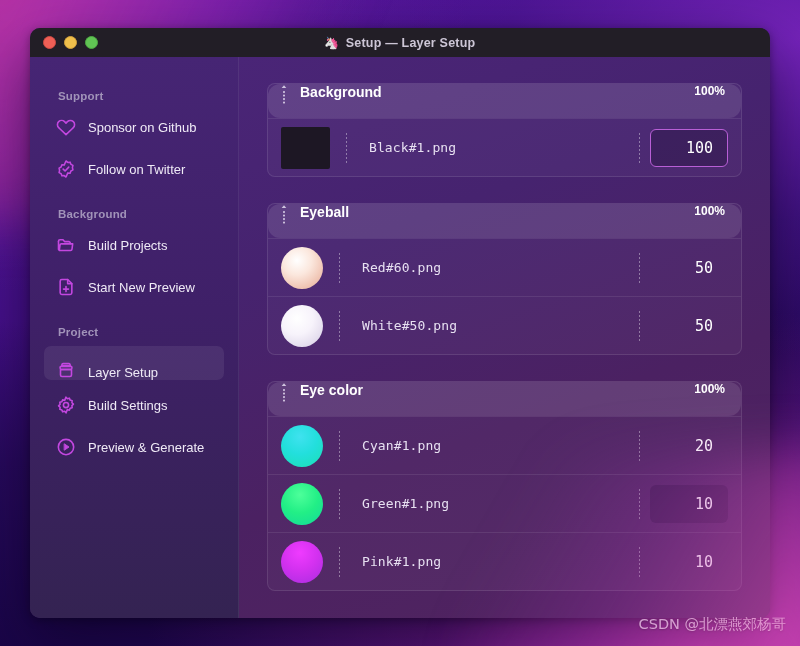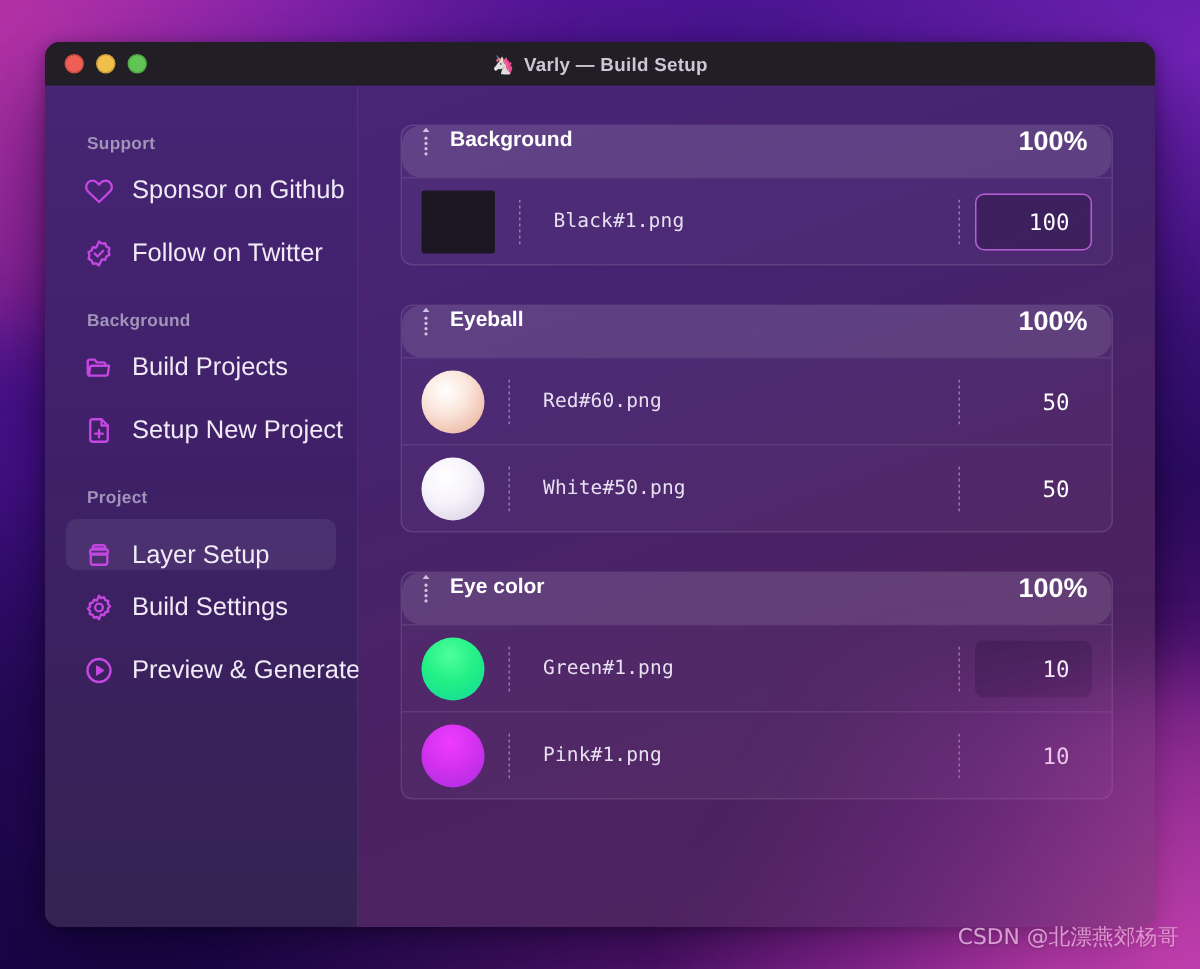--- a/index.html
+++ b/index.html
@@ -68,42 +68,42 @@
     margin:0 0 8px 28px;letter-spacing:.2px;
   }
   .sb-section.gap{margin-top:22px;}
   .sb-item{
     display:flex;align-items:center;gap:12px;
     height:34px;margin:0 14px 8px 14px;padding:0 12px;
     border-radius:7px;box-sizing:border-box;cursor:default;
   }
   .sb-item.active{background:rgba(255,255,255,0.075);align-items:flex-end;}
   .sb-item .ico{width:20px;height:20px;flex:0 0 20px;display:block;}
-  .sb-item .lbl{font-size:17px;color:#efeaf6;white-space:nowrap;}
+  .sb-item .lbl{font-size:13px;color:#efeaf6;white-space:nowrap;}
 
   
   .main{
     flex:1;min-width:0;
     background:linear-gradient(160deg,#4a2577 0%,#46236f 30%,#4b2162 62%,#51255f 100%);
     padding:26px 28px 0 28px;box-sizing:border-box;overflow:hidden;
   }
   .group{
     border-radius:8px;overflow:hidden;margin-bottom:26px;
     border:1px solid rgba(255,255,255,0.10);
     background:rgba(255,255,255,0.035);
   }
   .ghead{
     height:34px;display:flex;align-items:flex-start;
     background:rgba(255,255,255,0.105);
     padding:0 16px 0 10px;
     border-radius:12px;
   }
   .ghandle{width:16px;height:22px;flex:0 0 16px;margin-right:6px;opacity:.85;}
   .gname{font-size:14px;font-weight:bold;color:#ffffff;}
-  .gpct{margin-left:auto;font-size:18px;font-weight:bold;color:#ffffff;}
+  .gpct{margin-left:auto;font-size:12px;font-weight:bold;color:#ffffff;}
 
   .row{
     height:58px;display:flex;align-items:center;
     border-top:1px solid rgba(255,255,255,0.085);
     padding-left:13px;box-sizing:border-box;
   }
   .row:first-of-type{border-top:none;}
   .swatch{width:49px;height:42px;flex:0 0 49px;border-radius:2px;}
   .swatch.circle{width:42px;height:42px;flex:0 0 42px;border-radius:50%;}
   .vdiv{
@@ -143,21 +143,21 @@
   <div class="window">
 
     <div class="titlebar">
       <div class="traffic">
         <div class="dot red"></div>
         <div class="dot yellow"></div>
         <div class="dot green"></div>
       </div>
       <div class="title">
         <span class="emoji">🦄</span>
-        <span>Varly — Build Setup</span>
+        <span>Setup — Layer Setup</span>
       </div>
     </div>
 
     <div class="body">
 
       <div class="sidebar">
 
         <div class="sb-section">Support</div>
 
         <div class="sb-item">
@@ -192,21 +192,21 @@
         </div>
 
         <div class="sb-item">
           <span class="ico">
             <svg viewBox="0 0 24 24" width="20" height="20" fill="none" stroke="#c347e0" stroke-width="1.9" stroke-linecap="round" stroke-linejoin="round">
               <path d="M14 3H7a2 2 0 0 0-2 2v14a2 2 0 0 0 2 2h10a2 2 0 0 0 2-2V8z"></path>
               <path d="M14 3v5h5"></path>
               <path d="M12 11.5v6M9 14.5h6"></path>
             </svg>
           </span>
-          <span class="lbl">Setup New Project</span>
+          <span class="lbl">Start New Preview</span>
         </div>
 
         <div class="sb-section gap">Project</div>
 
         <div class="sb-item active">
           <span class="ico">
             <svg viewBox="0 0 24 24" width="20" height="20" fill="none" stroke="#c347e0" stroke-width="1.9" stroke-linecap="round" stroke-linejoin="round">
               <path d="M8.5 4.2h7c.7 0 1.3.5 1.4 1.2l.2 1.3H6.9l.2-1.3c.1-.7.7-1.2 1.4-1.2z"></path>
               <path d="M6.3 7.6h11.4c.8 0 1.4.6 1.4 1.4v.6c0 .8-.6 1.4-1.4 1.4H6.3c-.8 0-1.4-.6-1.4-1.4V9c0-.8.6-1.4 1.4-1.4z"></path>
               <path d="M5.4 11.6h13.2v6.4c0 1-.8 1.8-1.8 1.8H7.2c-1 0-1.8-.8-1.8-1.8z"></path>
@@ -303,20 +303,27 @@
                 <circle cx="6" cy="8.1" r="1.05"></circle>
                 <circle cx="6" cy="11.6" r="1.05"></circle>
                 <circle cx="6" cy="15.1" r="1.05"></circle>
                 <circle cx="6" cy="18.6" r="1.05"></circle>
               </svg>
             </span>
             <span class="gname">Eye color</span>
             <span class="gpct">100%</span>
           </div>
 
+          <div class="row">
+            <span class="swatch circle" style="background:radial-gradient(circle at 45% 28%, #3fe2ef 0%, #23dfdd 45%, #1ae0b4 100%);"></span>
+            <span class="vdiv"></span>
+            <span class="fname">Cyan#1.png</span>
+            <span class="vdiv right"></span>
+            <span class="valbox">20</span>
+          </div>
 
           <div class="row">
             <span class="swatch circle" style="background:radial-gradient(circle at 45% 28%, #4dff9a 0%, #22ef86 48%, #12d99a 100%);"></span>
             <span class="vdiv"></span>
             <span class="fname">Green#1.png</span>
             <span class="vdiv right"></span>
             <span class="valbox hover">10</span>
           </div>
 
           <div class="row">

